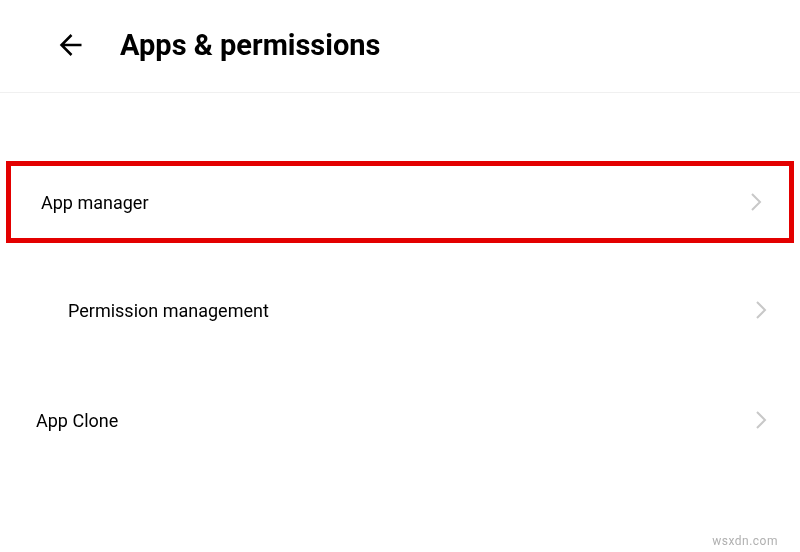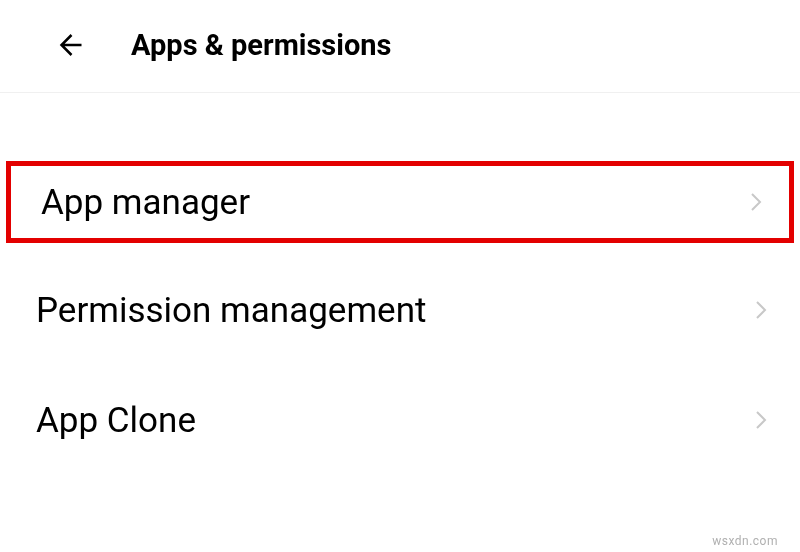--- a/index.html
+++ b/index.html
@@ -13,21 +13,20 @@
       width: 800px;
       height: 552px;
       overflow: hidden;
       position: relative;
     }
     .header {
       display: flex;
       align-items: center;
       padding: 28px 28px 30px 52px;
       border-bottom: 1px solid #f0f0f0;
-      gap: 11px;
     }
     .back-icon {
       display: inline-flex;
       align-items: center;
       justify-content: center;
       width: 34px;
       height: 34px;
       margin-right: 34px;
       cursor: pointer;
     }
@@ -59,23 +58,24 @@
       border: 5px solid #e30000;
       margin: 0 6px 0 6px;
       padding: 0 24px 0 30px;
       height: 82px;
     }
     .list-item + .list-item {
       margin-top: 32px;
     }
     .list-item.highlighted + .list-item {
       margin-top: 28px;
+      margin-left: 32px;
     }
     .item-label {
-      font-size: 35px;
+      font-size: 18px;
       font-weight: 400;
       color: #000000;
     }
     .chevron-icon {
       display: inline-flex;
       align-items: center;
       justify-content: center;
       width: 18px;
       height: 28px;
     }

